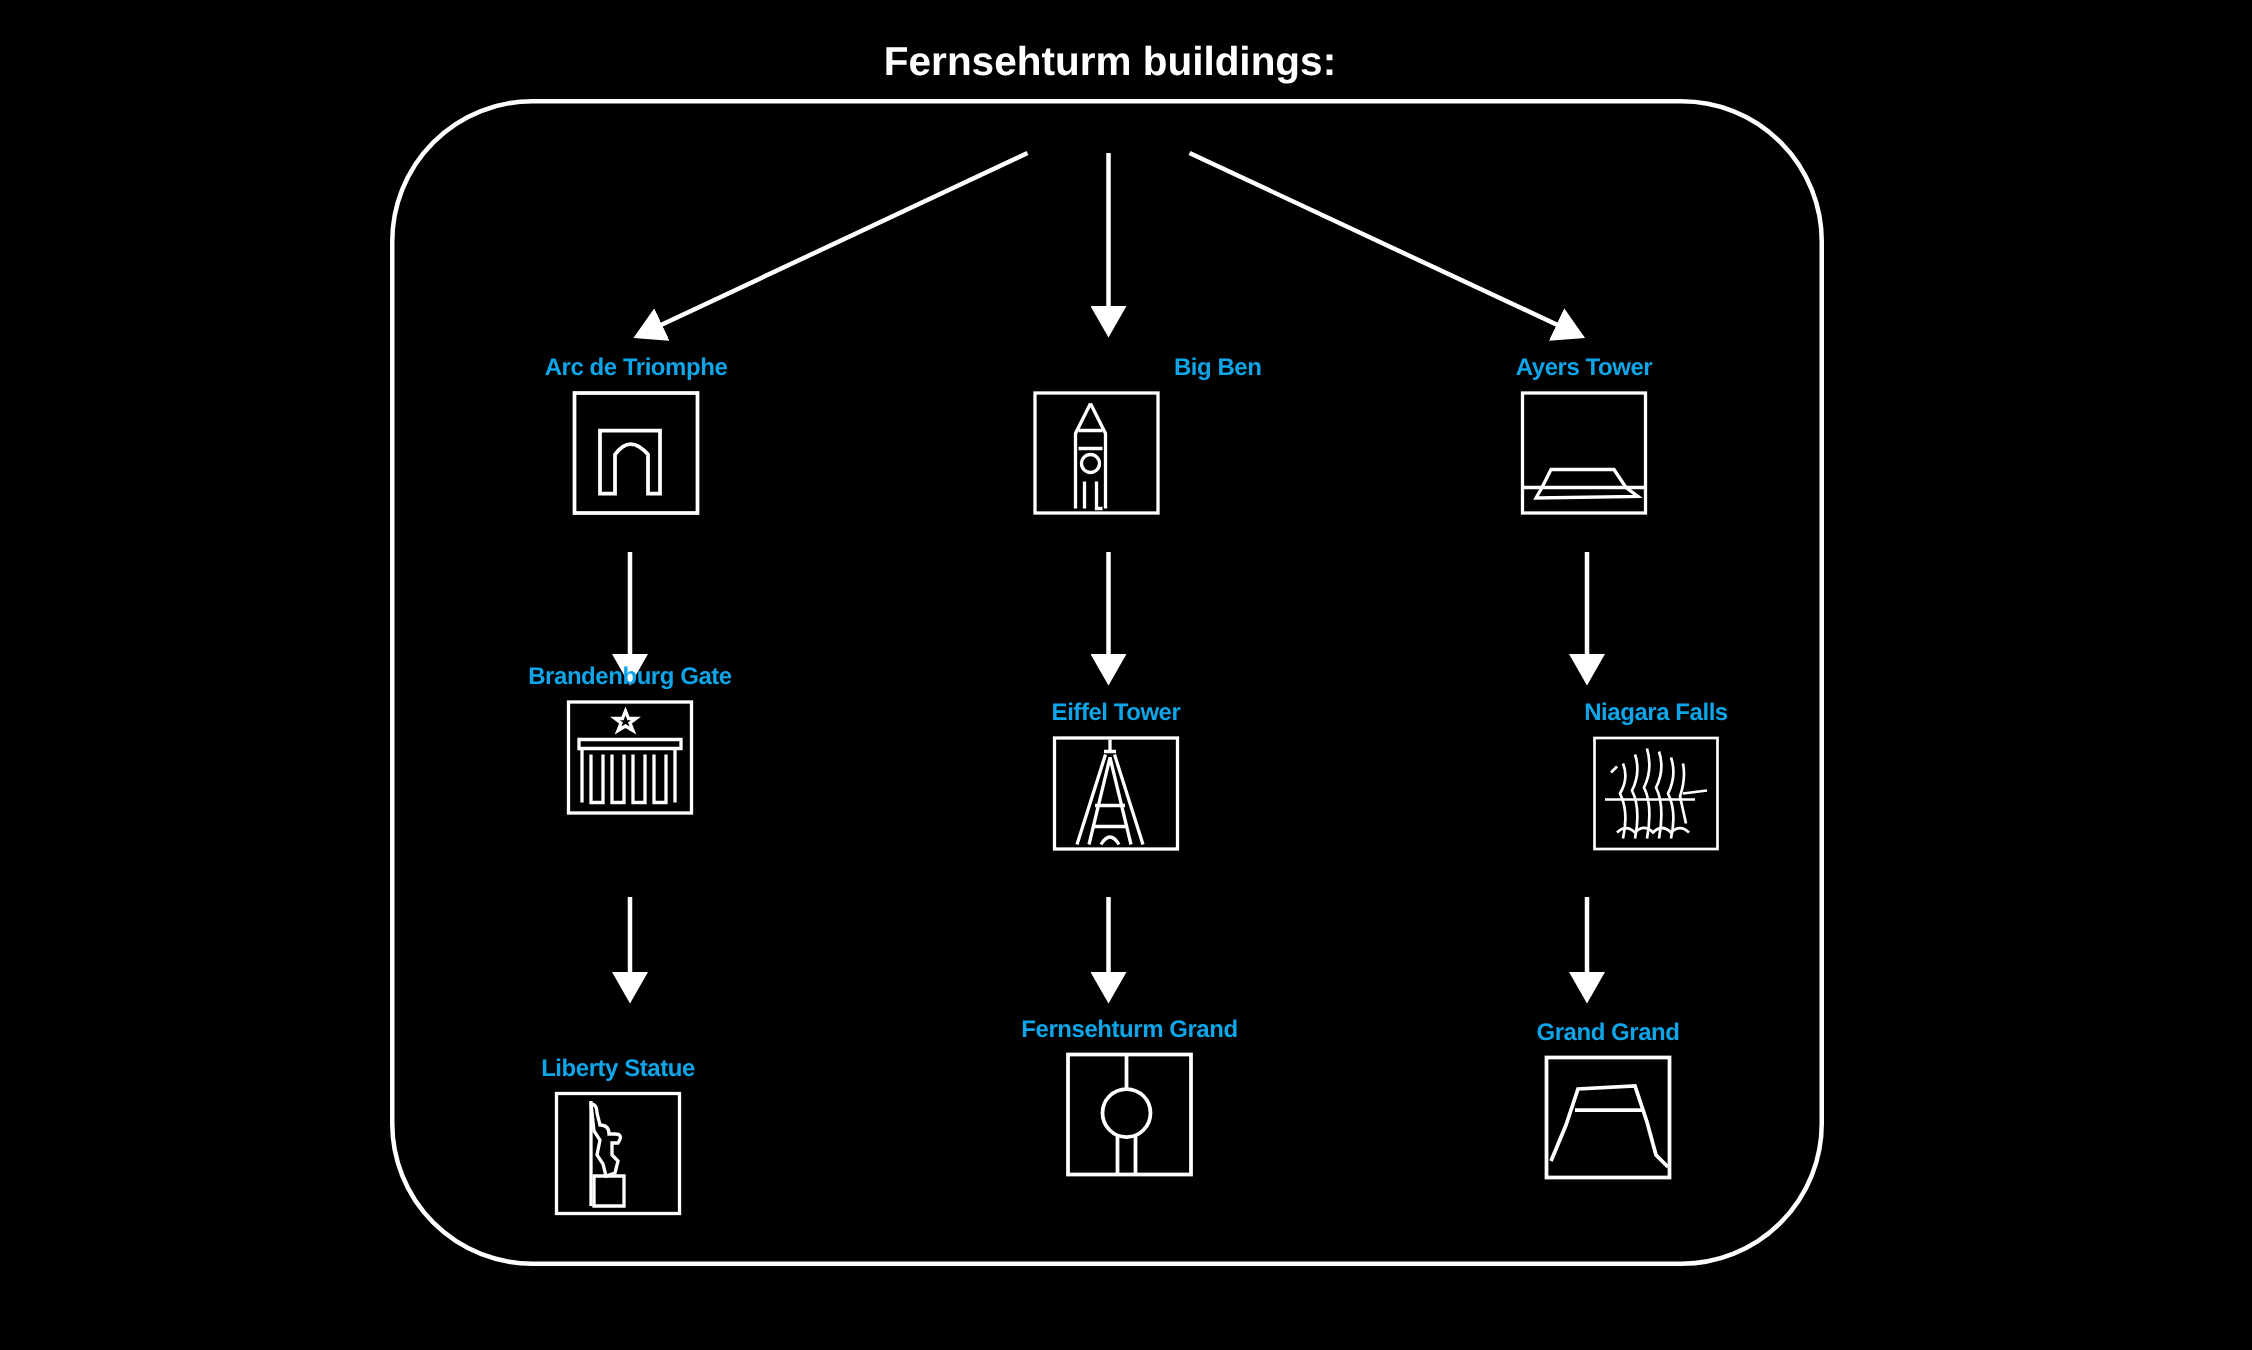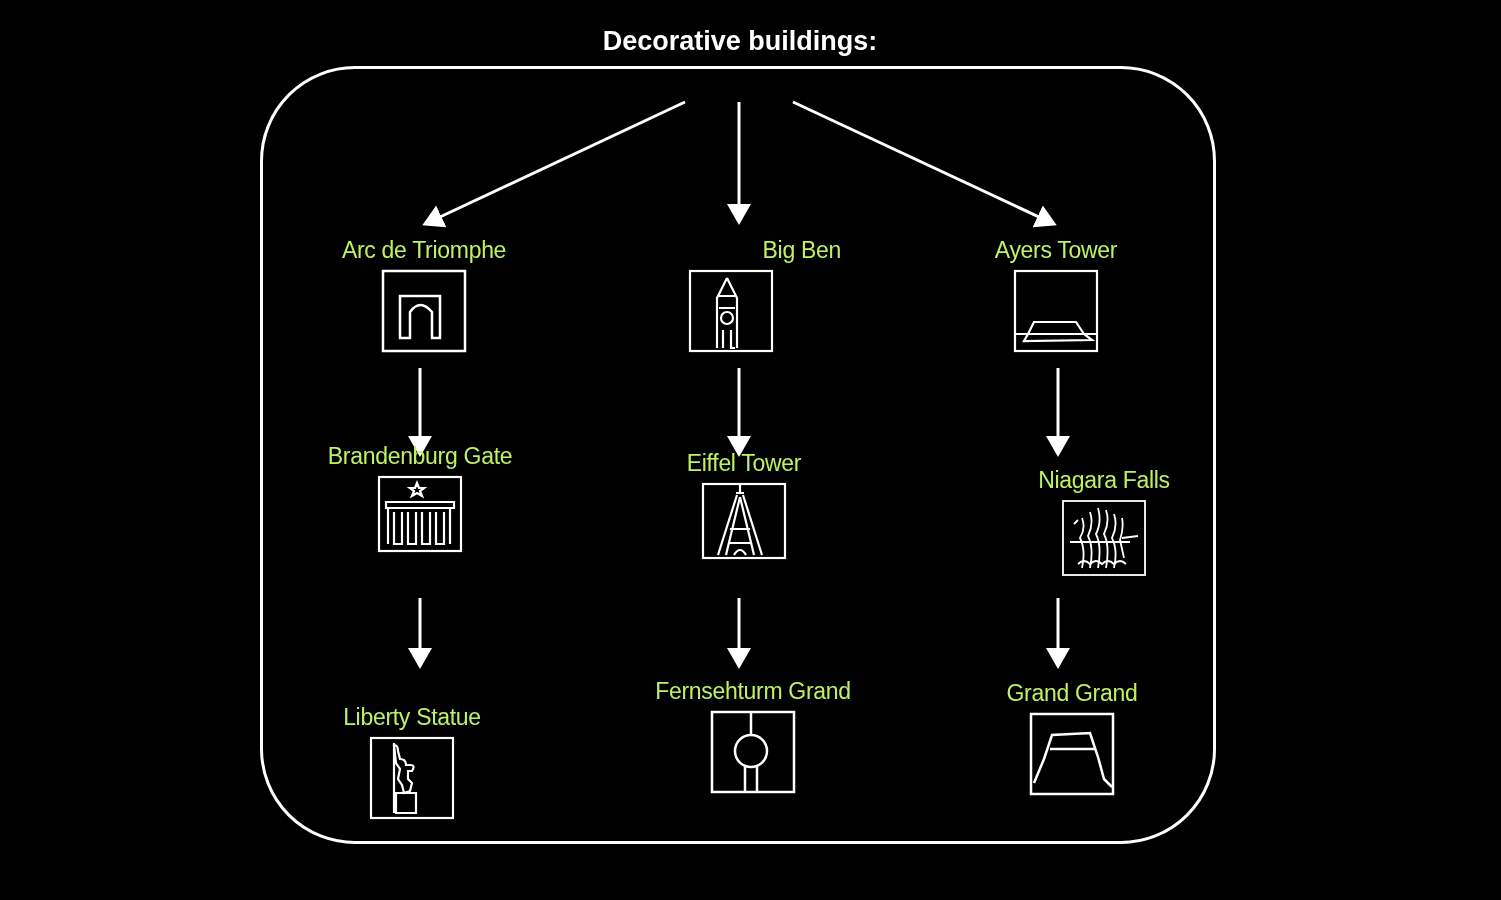--- a/index.html
+++ b/index.html
@@ -4,28 +4,28 @@
 <style>
   html, body { margin:0; padding:0; background:#000; }
   body { width:1501px; height:900px; position:relative; overflow:hidden;
          font-family:"Liberation Sans", sans-serif; color:#fff; }
   .title { position:absolute; left:0; width:1480px; top:26px; text-align:center;
            font-size:27px; font-weight:bold; color:#fff; }
   .frame { position:absolute; left:260px; top:66px; width:956px; height:778px;
            border:3px solid #fff; border-radius:95px; box-sizing:border-box; }
   svg.arrows { position:absolute; left:0; top:0; }
   .node { position:absolute; width:220px; text-align:center; }
-  .node .label { font-size:23px; font-weight:normal; color:#bef264; white-space:nowrap;
+  .node .label { font-size:16px; font-weight:bold; color:#0ea5e9; white-space:nowrap;
                  letter-spacing:-0.3px; }
   .node .icon { display:block; margin:4px auto 0; }
 </style>
 </head>
 <body>
 
-<div class="title">Decorative buildings:</div>
+<div class="title">Fernsehturm buildings:</div>
 <div class="frame"></div>
 
 <svg class="arrows" width="1501" height="900">
   <defs>
     <marker id="ah" markerWidth="8" markerHeight="8" refX="6" refY="4" orient="auto" markerUnits="strokeWidth">
       <path d="M0,0 L7,4 L0,8 z" fill="#fff"></path>
     </marker>
   </defs>
   <g stroke="#fff" stroke-width="3" fill="none" marker-end="url(#ah)">
     <line x1="685" y1="102" x2="425" y2="224"></line>
@@ -77,21 +77,21 @@
   <svg class="icon" width="88" height="86">
     <g stroke="#fff" stroke-width="2.2" fill="none">
       <rect x="3" y="3" width="82" height="80"></rect>
       <path d="M40,10 L30,30 L30,80 M40,10 L50,30 L50,80"></path>
       <path d="M32,28 L48,28 M32,40 L48,40"></path>
       <circle cx="40" cy="50" r="6"></circle>
       <path d="M36,62 L36,80 M44,62 L44,80 L48,80"></path>
     </g>
   </svg>
 </div>
-<div class="node" style="left:634px; top:450px;">
+<div class="node" style="left:634px; top:467px;">
   <div class="label">Eiffel Tower</div>
   <svg class="icon" width="88" height="80">
     <g stroke="#fff" stroke-width="2.2" fill="none">
       <rect x="3" y="3" width="82" height="74"></rect>
       <path d="M40,4 L40,12 M36,12 L44,12 M37,14 L18,74 M43,14 L62,74"></path>
       <path d="M40,16 L26,74 M40,16 L54,74"></path>
       <path d="M30,48 L50,48 M28,62 L52,62"></path>
       <path d="M34,74 Q40,64 46,74"></path>
     </g>
   </svg>

